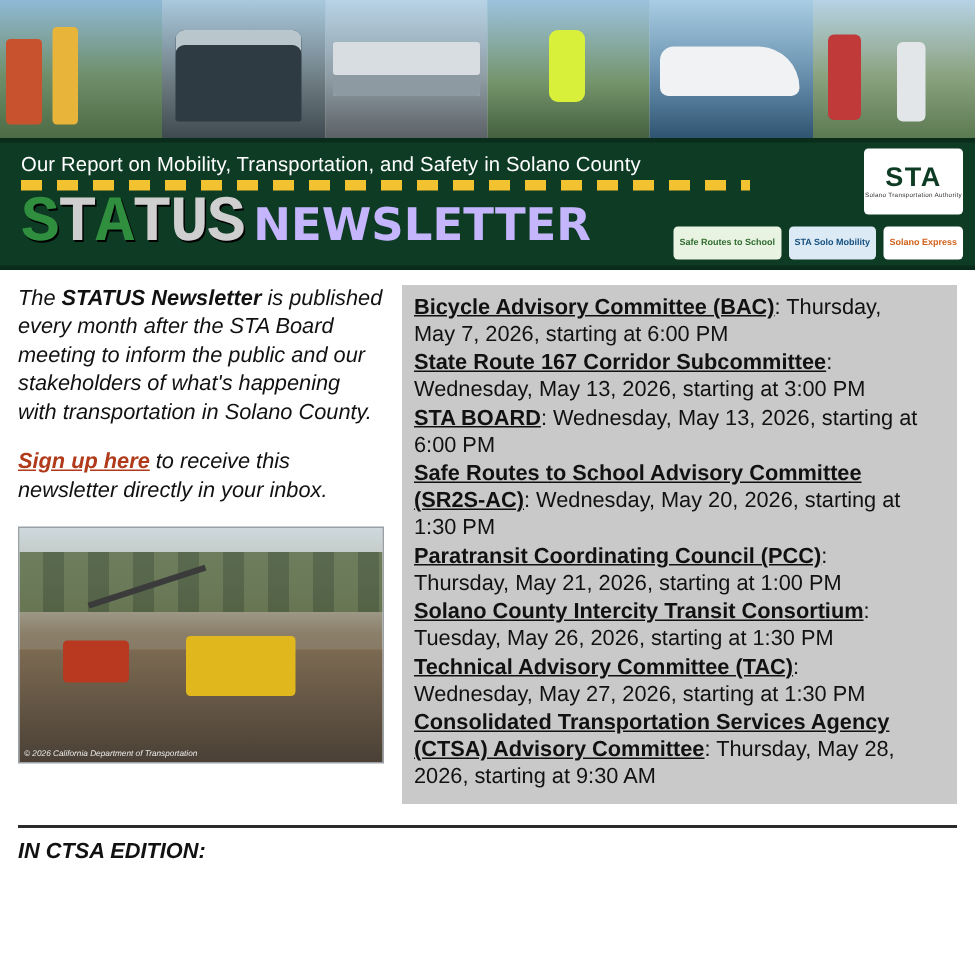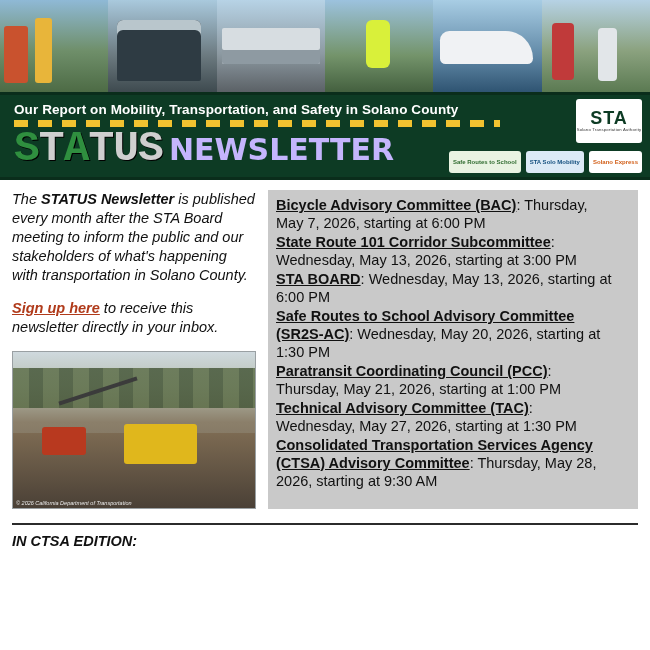--- a/index.html
+++ b/index.html
@@ -37,21 +37,21 @@
   .p6:after{content:"";position:absolute;left:10%;top:25%;width:20%;height:62%;background:#c03a3a;border-radius:4px;}
   .p6:before{content:"";position:absolute;left:52%;top:30%;width:18%;height:58%;background:#e2e6e9;border-radius:4px;}
 
   
   .titleband{
     position:relative;width:650px;background:#0d3b24;
     border-top:3px solid #0a2d1b;border-bottom:3px solid #0a2d1b;
     padding:6px 0 4px 0;
   }
   .tagline{
-    color:#ffffff;font-size:13.5px;font-weight:bold;
+    color:#ffffff;font-size:13.5px;font-weight:normal;
     padding:1px 0 3px 14px;letter-spacing:.1px;
   }
   .dashes{
     height:7px;margin:0 150px 2px 14px;
     background:repeating-linear-gradient(90deg,#f2c230 0 14px,transparent 14px 24px);
   }
   .wordmark{
     display:flex;align-items:baseline;padding:0 0 4px 14px;
   }
   .wm-status{
@@ -178,30 +178,33 @@
         <div class="exc2"></div>
         <div class="credit">© 2026 California Department of Transportation</div>
       </div>
     </div>
 
     <div class="col-right">
       <div class="evt">
         <span class="nm">Bicycle Advisory Committee (BAC)</span><span>: Thursday, May 7, 2026, starting at 6:00 PM</span>
       </div>
       <div class="evt">
-        <span class="nm">State Route 101 Corridor Subcommittee</span><span>: Wednesday, May 13, 2026, starting at 3:00 PM</span>
+        <span class="nm">State Route 167 Corridor Subcommittee</span><span>: Wednesday, May 13, 2026, starting at 3:00 PM</span>
       </div>
       <div class="evt">
         <span class="nm">STA BOARD</span><span>: Wednesday, May 13, 2026, starting at 6:00 PM</span>
       </div>
       <div class="evt">
         <span class="nm">Safe Routes to School Advisory Committee (SR2S-AC)</span><span>: Wednesday, May 20, 2026, starting at 1:30 PM</span>
       </div>
       <div class="evt">
         <span class="nm">Paratransit Coordinating Council (PCC)</span><span>: Thursday, May 21, 2026, starting at 1:00 PM</span>
+      </div>
+      <div class="evt">
+        <span class="nm">Solano County Intercity Transit Consortium</span><span>: Tuesday, May 26, 2026, starting at 1:30 PM</span>
       </div>
       <div class="evt">
         <span class="nm">Technical Advisory Committee (TAC)</span><span>: Wednesday, May 27, 2026, starting at 1:30 PM</span>
       </div>
       <div class="evt">
         <span class="nm">Consolidated Transportation Services Agency (CTSA) Advisory Committee</span><span>: Thursday, May 28, 2026, starting at 9:30 AM</span>
       </div>
     </div>
 
   </div>

